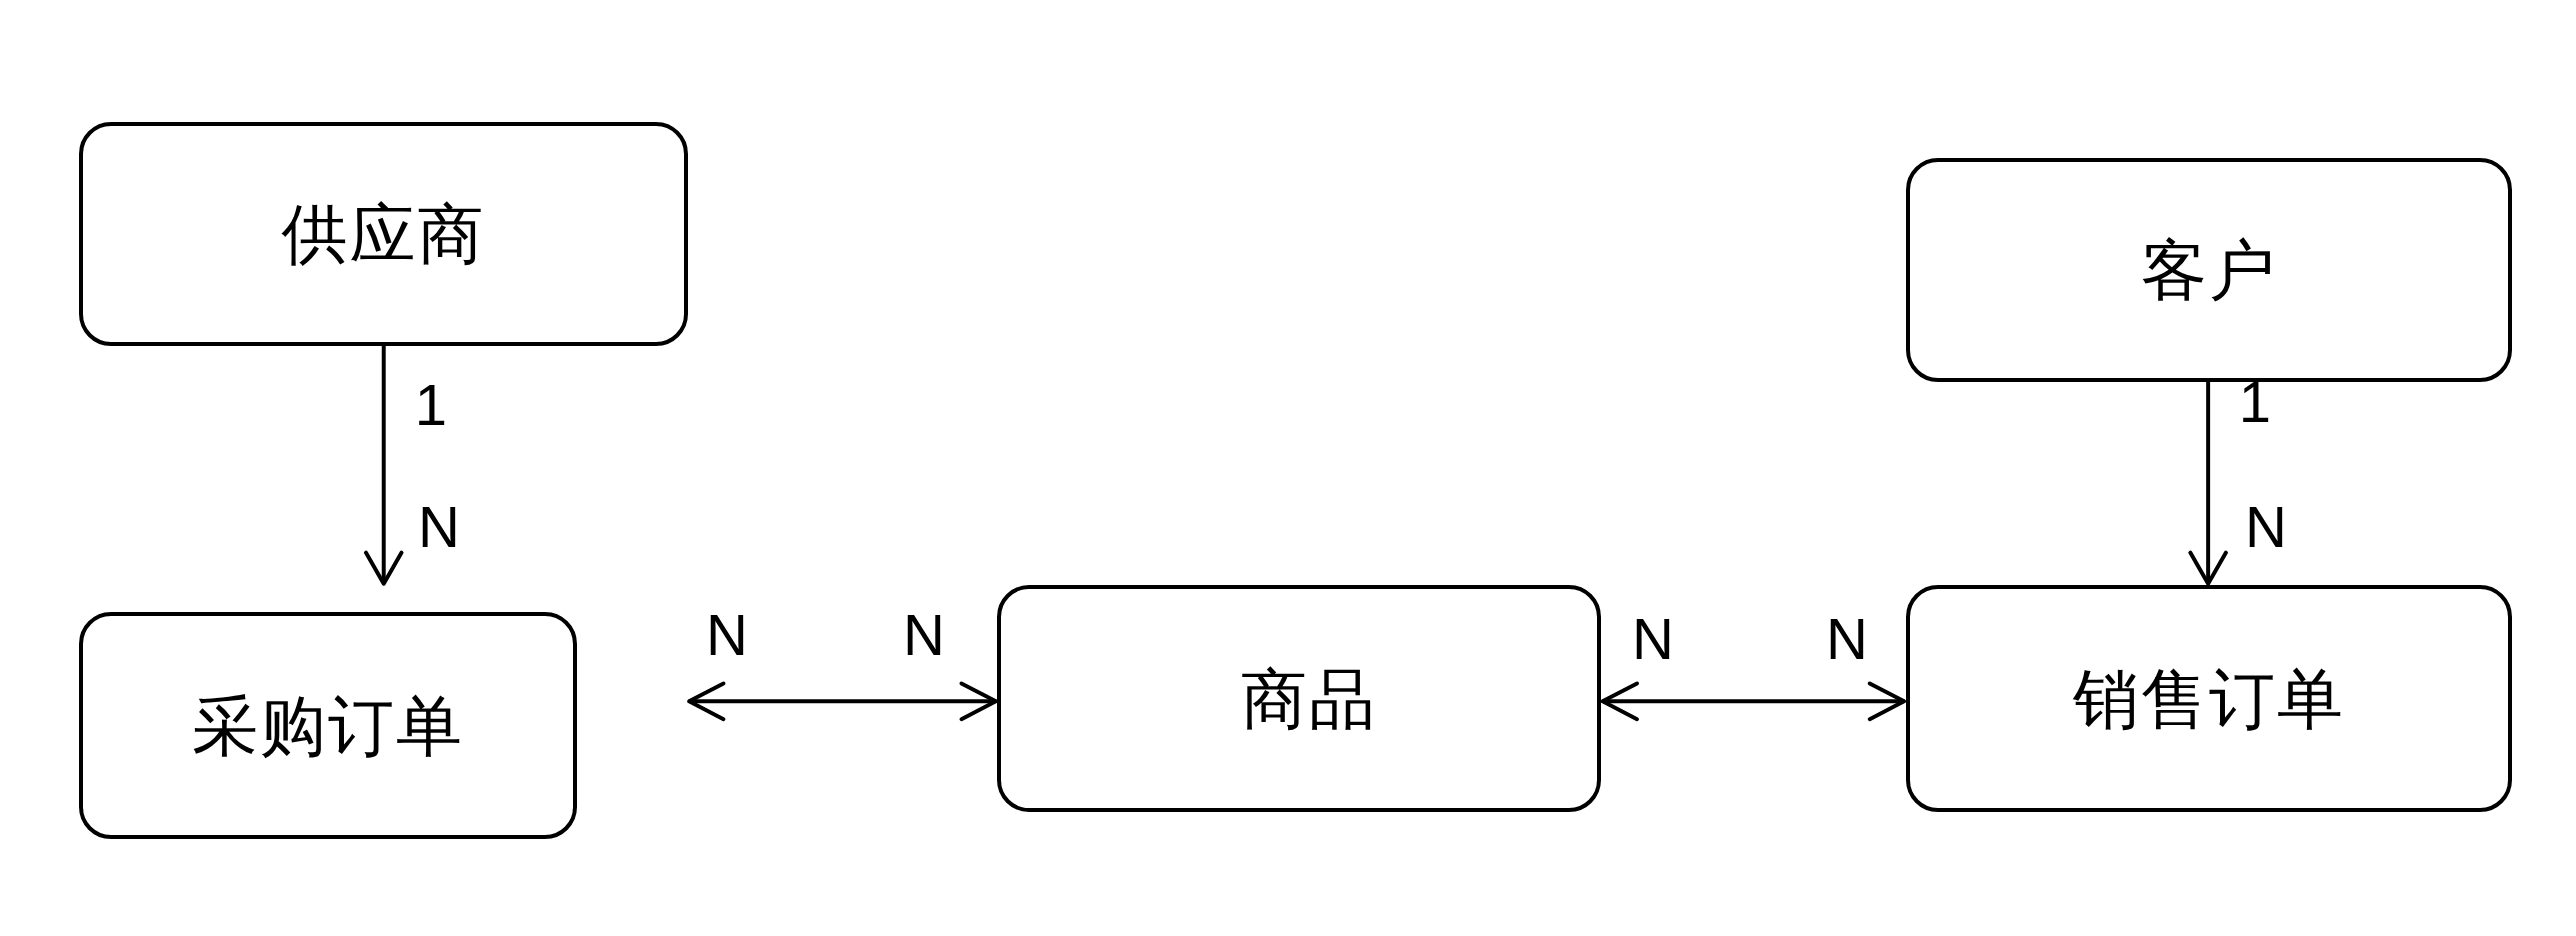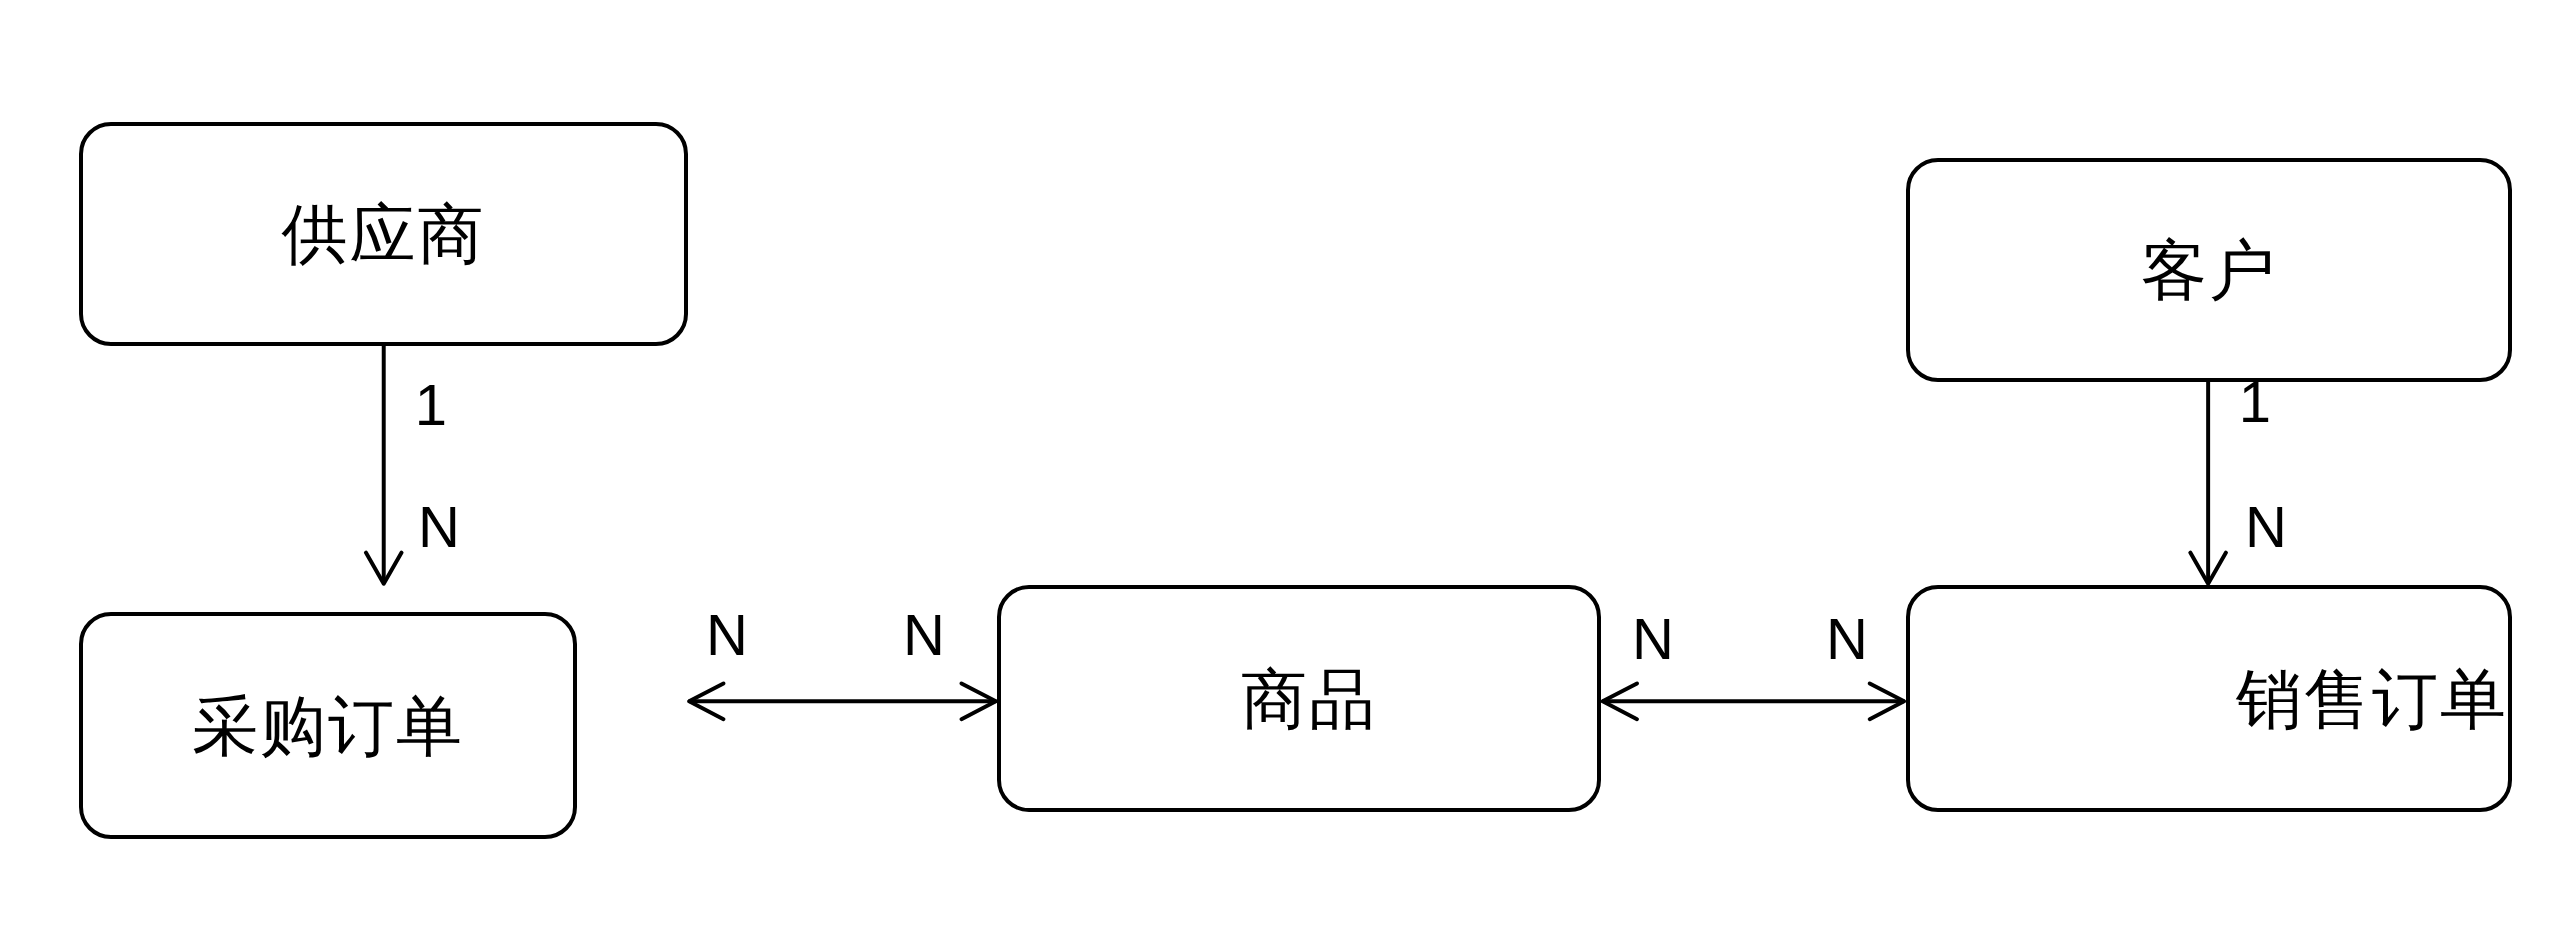--- a/index.html
+++ b/index.html
@@ -81,21 +81,21 @@
   </div>
 
   <div class="entity" style="left:79px; top:569px; width:498px; height:227px;margin-top:43px;">
     <span class="entity-label">采购订单</span>
   </div>
 
   <div class="entity" style="left:997px; top:585px; width:604px; height:227px;padding-left:20px;">
     <span class="entity-label">商品</span>
   </div>
 
-  <div class="entity" style="left:1906px; top:585px; width:606px; height:227px;justify-content:flex-end;">
+  <div class="entity" style="left:1906px; top:585px; width:606px; height:227px;">
     <span class="entity-label">销售订单</span>
   </div>
 
   <div class="card-label" style="left:431px; top:405px;">1</div>
   <div class="card-label" style="left:439px; top:527px;">N</div>
 
   <div class="card-label" style="left:2255px; top:402px;">1</div>
   <div class="card-label" style="left:2266px; top:527px;">N</div>
 
   <div class="card-label" style="left:727px; top:635px;">N</div>

